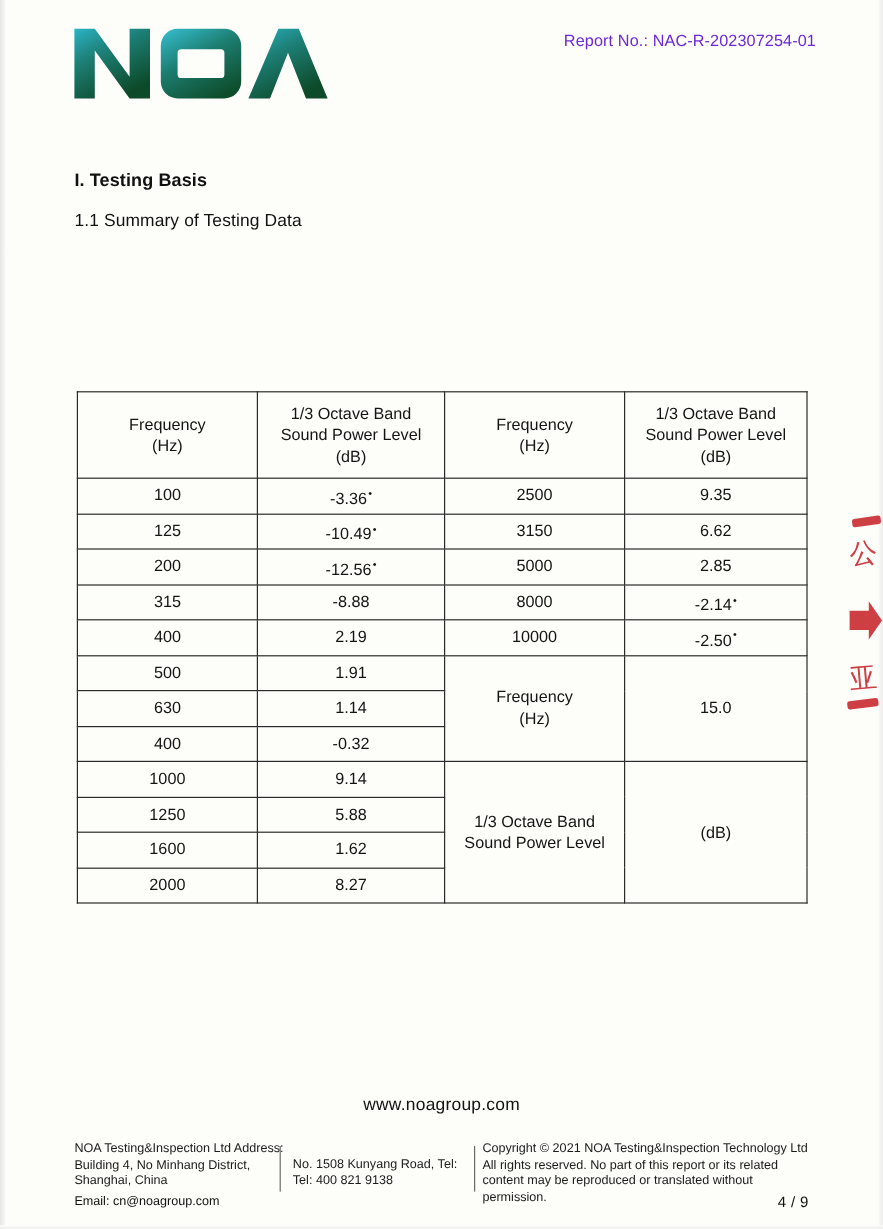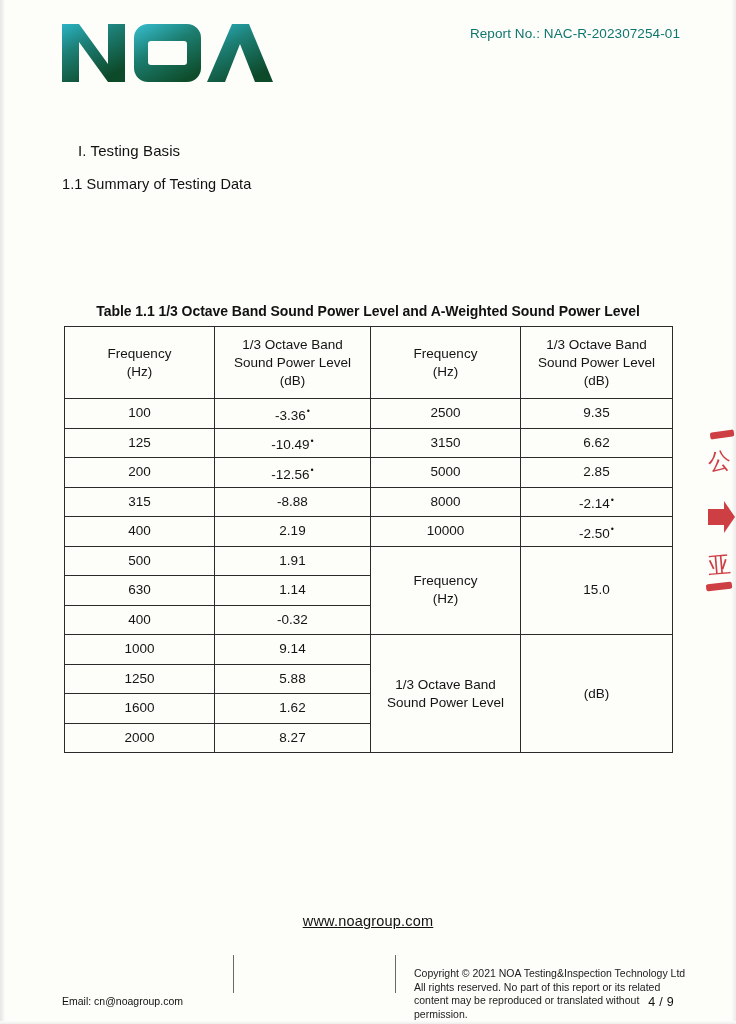--- a/index.html
+++ b/index.html
@@ -43,30 +43,30 @@
   .logo {
     position: absolute;
     left: 60px; top: 22px;
     width: 215px; height: 62px;
   }
   .report-no {
     position: absolute;
     right: 56px; top: 26px;
     font-size: 13.5px;
     letter-spacing: 0.1px;
-    color: #0f766e;
+    color: #6d28d9;
     white-space: nowrap;
   }
 
   
   .sec-title {
     position: absolute;
-    left: 78px; top: 142px;
+    left: 62px; top: 142px;
     font-size: 15px;
-    font-weight: normal;
+    font-weight: bold;
     letter-spacing: 0.1px;
     text-align: right;
   }
   .sub-title {
     position: absolute;
     left: 62px; top: 176px;
     font-size: 14.5px;
     letter-spacing: 0.1px;
   }
   .para {
@@ -130,37 +130,36 @@
   }
   .stamp svg { display: block; }
 
   
   .site {
     position: absolute;
     left: 0; right: 0; top: 913px;
     text-align: center;
     font-size: 14.5px;
     letter-spacing: 0.2px;
-    text-decoration: underline;
   }
   .footer {
     position: absolute;
     left: 62px; top: 951px;
     width: 612px;
     height: 62px;
   }
   .f-col {
     position: absolute;
     font-size: 10.5px;
     line-height: 13.6px;
     color: #1b1b1b;
   }
   .f1 { left: 0;   top: 0;  width: 178px; }
   .f2 { left: 182px; top: 13px; width: 155px; }
-  .f3 { left: 340px; top: 16px;  width: 272px; margin-left: 12px; }
+  .f3 { left: 340px; top: 0;  width: 272px; }
   .f-email {
     position: absolute;
     left: 0; top: 44px;
     font-size: 10.5px;
     line-height: 13.6px;
   }
   .f-div {
     position: absolute;
     width: 1px;
     background: #6a6a6a;
@@ -207,21 +206,20 @@
 
         <path d="M172 2 L189 2 L213 60 L195 60 L180 22 L165 60 L147 60 Z" fill="url(#noaGrad)"></path>
       </svg>
     </div>
     <div class="report-no">Report No.: NAC-R-202307254-01</div>
   </div>
 
   <div class="sec-title">I. Testing Basis</div>
   <div class="sub-title">1.1 Summary of Testing Data</div>
 
-  <div class="table-caption">Table 1.1 1/3 Octave Band Sound Power Level and A-Weighted Sound Power Level</div>
 
   <div class="tbl-wrap">
     <table class="data">
       <colgroup>
         <col style="width:150px">
           <col style="width:156px">
         <col style="width:150px">
           <col style="width:152px">
       </colgroup>
       <tbody id="tbody">
@@ -305,19 +303,21 @@
         <path d="M6 84 L22 84 L22 76 L33 92 L22 108 L22 100 L6 100 Z"></path>
         <text x="6" y="148" font-family="'DejaVu Sans',sans-serif" font-size="23" fill="#c8252c" transform="rotate(-5 16 142)">亚</text>
         <rect x="4" y="158" width="26" height="7" rx="2" transform="rotate(-7 17 161)"></rect>
       </g>
     </svg>
   </div>
 
   <div class="site">www.noagroup.com</div>
 
   <div class="footer">
+    <div class="f-col f1">NOA Testing&amp;Inspection Ltd Address: Building 4, No Minhang District, Shanghai, China</div>
     <div class="f-div f-div1"></div>
+    <div class="f-col f2">No. 1508 Kunyang Road, Tel: Tel: 400 821 9138</div>
     <div class="f-div f-div2"></div>
     <div class="f-col f3">Copyright © 2021 NOA Testing&amp;Inspection Technology Ltd All rights reserved. No part of this report or its related content may be reproduced or translated without permission.</div>
     <div class="f-email">Email: cn@noagroup.com</div>
     <div class="pageno">4 / 9</div>
   </div>
 </div>
 
 </body></html>

